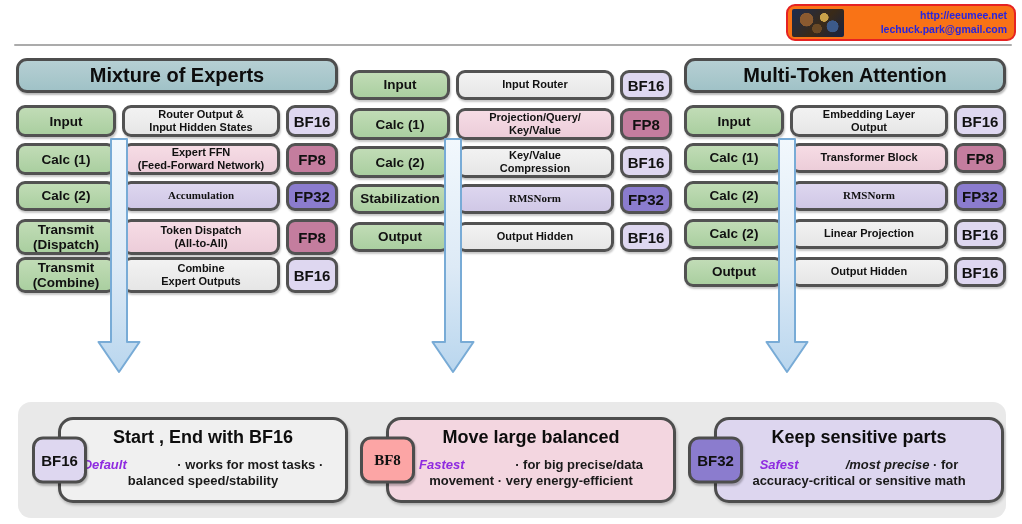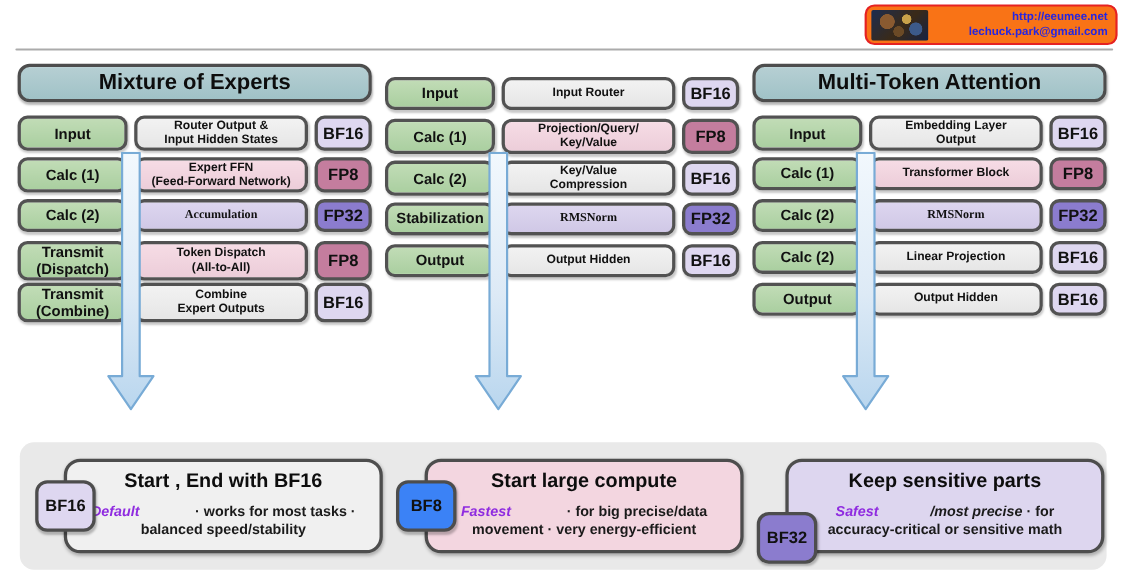--- a/index.html
+++ b/index.html
@@ -48,22 +48,22 @@
     display:flex; align-items:center; padding-left:40px; gap:38px; }
   .legend-card { position:relative; width:290px; height:86px; border:3px solid #4d4d4d; border-radius:15px;
     box-shadow:1px 2px 3px rgba(0,0,0,0.25); padding:7px 14px 6px; text-align:center; }
   .legend-card.bf16 { background:#f0f0f0; }
   .legend-card.fp8  { background:#f3d6e0; }
   .legend-card.fp32 { background:#ddd6ef; }
   .legend-badge { position:absolute; left:-29px; top:50%; transform:translateY(-50%); width:55px; height:47px;
     border:3.5px solid #4d4d4d; border-radius:11px; display:flex; align-items:center; justify-content:center;
     font-size:15px; font-weight:bold; color:#111; box-shadow:1px 2px 2px rgba(0,0,0,0.25); }
   .legend-badge.bf16 { background:#ded7f0; }
-  .legend-badge.fp8  { background:#3b82f6; }
-  .legend-badge.fp32 { background:#8b7cce;margin-top:29px; }
+  .legend-badge.fp8  { background:#fca5a5;font-family:Liberation Serif, serif; }
+  .legend-badge.fp32 { background:#8b7cce; }
   .legend-title { font-size:18px; font-weight:bold; color:#0d0d0d; }
   .legend-body { margin-top:9px; font-size:13px; font-weight:bold; color:#1a1a1a; line-height:1.25; }
   .hl { color:#8f2be0; font-style:italic; }
   .it { font-style:italic;margin-left:47px; }
 </style>
 </head>
 <body>
 
 <div class="page">
 
@@ -213,21 +213,21 @@
 
   <div class="legend">
   <div class="legend-card bf16">
     <div class="legend-badge bf16">BF16</div>
     <div class="legend-title">Start , End with BF16</div>
     <div class="legend-body"><span class="hl">Default</span><span class="it"></span><span> · works for most tasks · balanced speed/stability</span></div>
   </div>
 
   <div class="legend-card fp8">
     <div class="legend-badge fp8">BF8</div>
-    <div class="legend-title">Start large compute</div>
+    <div class="legend-title">Move large balanced</div>
     <div class="legend-body"><span class="hl">Fastest</span><span class="it"></span><span> · for big precise/data movement · very energy-efficient</span></div>
   </div>
 
   <div class="legend-card fp32">
     <div class="legend-badge fp32">BF32</div>
     <div class="legend-title">Keep sensitive parts</div>
     <div class="legend-body"><span class="hl">Safest</span><span class="it">/most precise</span><span> · for accuracy-critical or sensitive math</span></div>
   </div>
 </div>
 </div>

